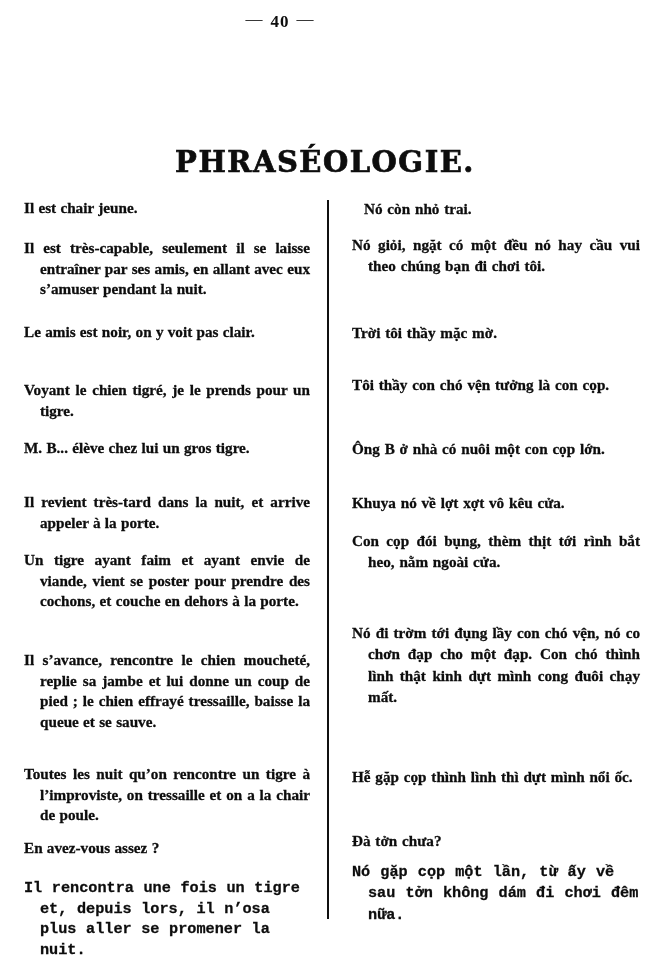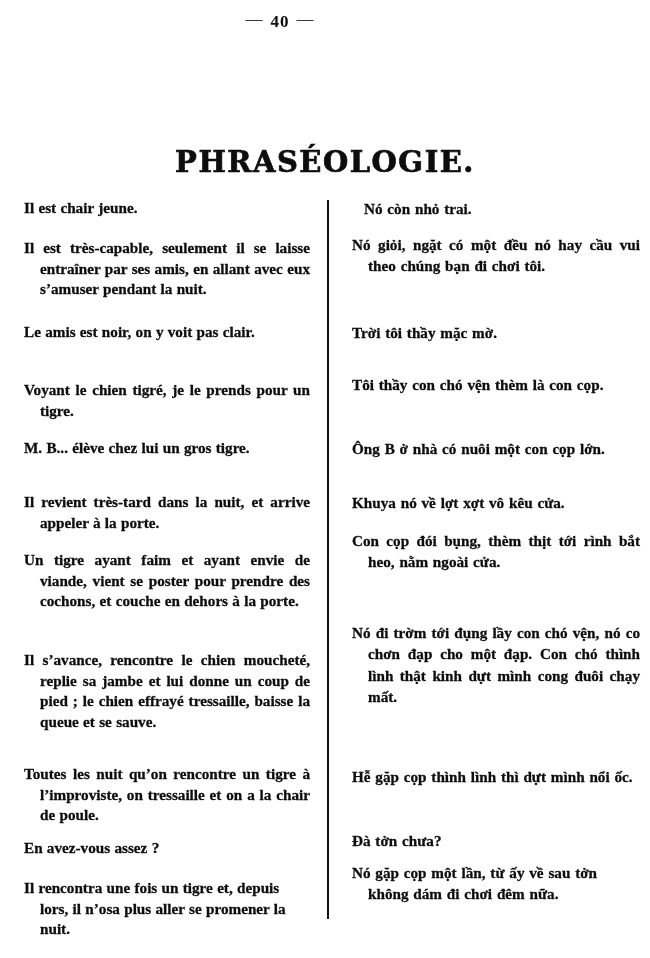--- a/index.html
+++ b/index.html
@@ -79,21 +79,21 @@
     font-weight: bold;
     -webkit-text-stroke: 0.28px #0d0d0d;
     padding-left: 16px;
     text-indent: -16px;
     word-spacing: 0.5px;
   }
   .col-vi .entry {
     line-height: 21.4px;
     word-spacing: 1px;
   }
-  .entry:last-child { text-align: left; }
+  .entry:last-child { text-align: left; font-family: Liberation Mono, monospace; }
 </style>
 </head>
 <body>
 
 <div class="folio">
   <span class="dash">—</span><span>40</span><span class="dash">—</span>
 </div>
 
 <h1 class="title">PHRASÉOLOGIE.</h1>
 
@@ -112,21 +112,21 @@
     <p class="entry" style="position: absolute; left: 0px; right: 0px; margin: 0px; top: 452px;">Il s’avance, rencontre le chien moucheté, replie sa jambe et lui donne un coup de pied ; le chien effrayé tressaille, baisse la queue et se sauve.</p>
     <p class="entry" style="position: absolute; left: 0px; right: 0px; margin: 0px; top: 566px;">Toutes les nuit qu’on rencontre un tigre à l’improviste, on tressaille et on a la chair de poule.</p>
     <p class="entry" style="position: absolute; left: 0px; right: 0px; margin: 0px; top: 640px;">En avez-vous assez ?</p>
     <p class="entry" style="position: absolute; left: 0px; right: 0px; margin: 0px; top: 680px;">Il rencontra une fois un tigre et, depuis lors, il n’osa plus aller se promener la nuit.</p>
   </div>
 
   <div class="col col-vi">
     <p class="entry" style="position: absolute; left: 12px; right: 0px; margin: 0px; top: 0px;">Nó còn nhỏ trai.</p>
     <p class="entry" style="position: absolute; left: 0px; right: 0px; margin: 0px; top: 36px;">Nó giỏi, ngặt có một đều nó hay cầu vui theo chúng bạn đi chơi tôi.</p>
     <p class="entry" style="position: absolute; left: 0px; right: 0px; margin: 0px; top: 124px;">Trời tôi thầy mặc mờ.</p>
-    <p class="entry" style="position: absolute; left: 0px; right: 0px; margin: 0px; top: 176px;">Tôi thầy con chó vện thèm là con cọp.</p>
+    <p class="entry" style="position: absolute; left: 0px; right: 0px; margin: 0px; top: 176px;">Tôi thầy con chó vện tưởng là con cọp.</p>
     <p class="entry" style="position: absolute; left: 0px; right: 0px; margin: 0px; top: 240px;">Ông B ở nhà có nuôi một con cọp lớn.</p>
     <p class="entry" style="position: absolute; left: 0px; right: 0px; margin: 0px; top: 294px;">Khuya nó về lợt xợt vô kêu cửa.</p>
     <p class="entry" style="position: absolute; left: 0px; right: 0px; margin: 0px; top: 332px;">Con cọp đói bụng, thèm thịt tới rình bắt heo, nằm ngoài cửa.</p>
     <p class="entry" style="position: absolute; left: 0px; right: 0px; margin: 0px; top: 424px;">Nó đi trờm tới đụng lầy con chó vện, nó co chơn đạp cho một đạp. Con chó thình lình thật kinh dựt mình cong đuôi chạy mất.</p>
     <p class="entry" style="position: absolute; left: 0px; right: 0px; margin: 0px; top: 568px;">Hễ gặp cọp thình lình thì dựt mình nổi ốc.</p>
     <p class="entry" style="position: absolute; left: 0px; right: 0px; margin: 0px; top: 632px;">Đà tởn chưa?</p>
     <p class="entry" style="position: absolute; left: 0px; right: 0px; margin: 0px; top: 664px;">Nó gặp cọp một lần, từ ấy về sau tởn không dám đi chơi đêm nữa.</p>
   </div>
 
 </div>

